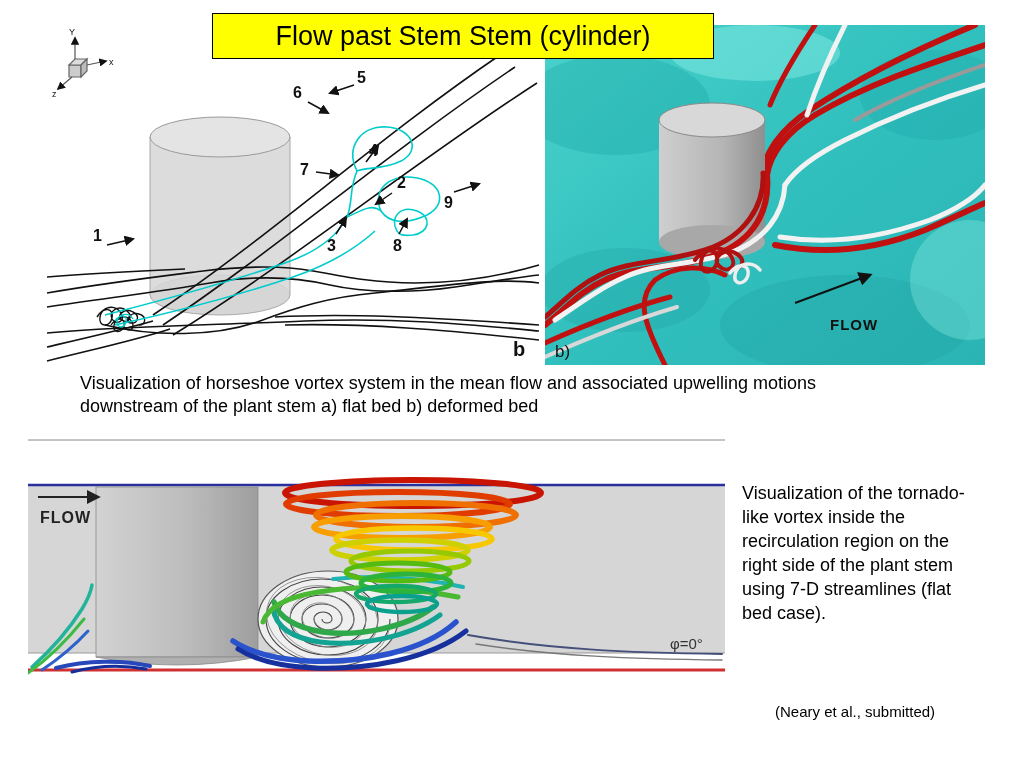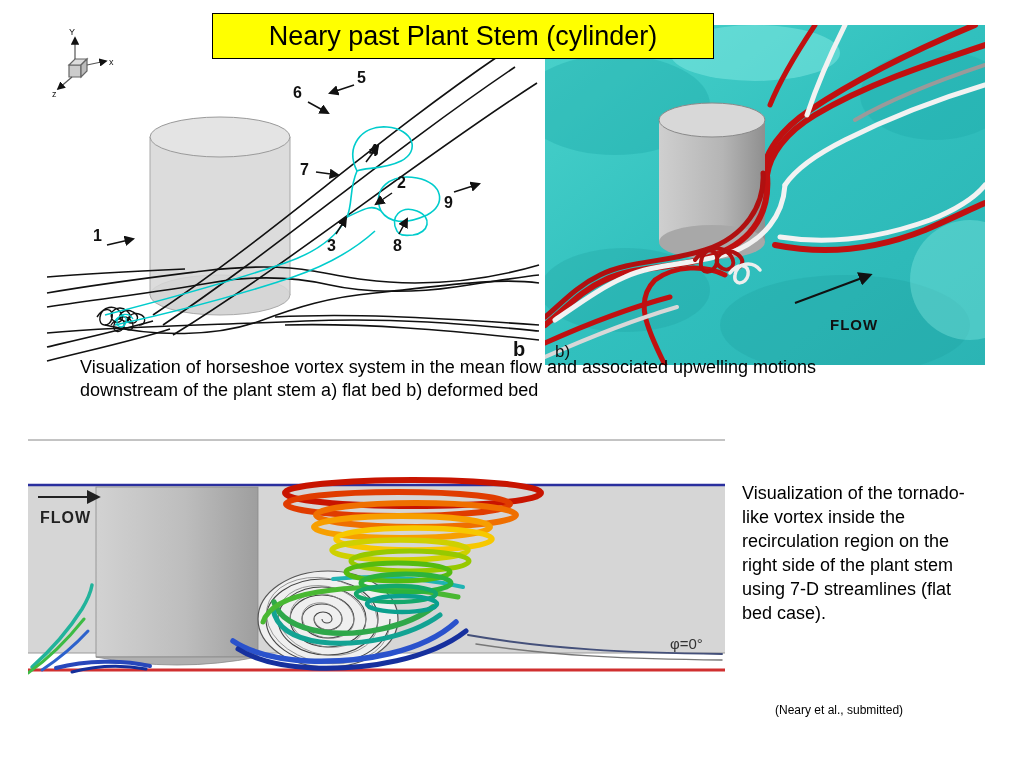--- a/index.html
+++ b/index.html
@@ -6,32 +6,32 @@
   .slide{position:relative;width:1024px;height:768px;background:#ffffff;overflow:hidden;
          font-family:"Liberation Sans", sans-serif;color:#000;}
   .abs{position:absolute;}
   .title-box{left:212px;top:13px;width:500px;height:44px;background:#ffff00;
              border:1px solid #000;display:flex;align-items:center;justify-content:center;
              z-index:10;}
   .title-box span{font-size:27px;color:#000;}
   .fig-a{left:45px;top:25px;width:495px;height:340px;background:#fff;}
   .fig-b{left:545px;top:25px;width:440px;height:340px;}
   .fig-c{left:28px;top:437px;width:697px;height:243px;background:#fff;}
-  .caption-top{left:80px;top:356px;width:830px;font-size:18px;line-height:1.25;color:#000;}
+  .caption-top{left:80px;top:372px;width:830px;font-size:18px;line-height:1.25;color:#000;}
   .side-text{left:742px;top:482px;width:243px;font-size:18px;line-height:1.33;color:#000;}
-  .credit{left:775px;top:703px;font-size:12px;color:#000;}
+  .credit{left:775px;top:703px;font-size:15px;color:#000;}
   svg{display:block;}
 </style>
 </head>
 <body>
 
 <div class="slide">
 
   <div class="abs title-box">
-    <span>Neary past Plant Stem (cylinder)</span>
+    <span>Flow past Stem Stem (cylinder)</span>
   </div>
 
   <div class="abs fig-a">
     <svg width="495" height="340" viewBox="0 0 495 340">
       <defs>
         <marker id="arrA" viewBox="0 0 10 10" refX="8" refY="5" markerWidth="7" markerHeight="7" orient="auto-start-reverse">
           <path d="M0,0 L10,5 L0,10 z" fill="#111"></path>
         </marker>
       </defs>
 

